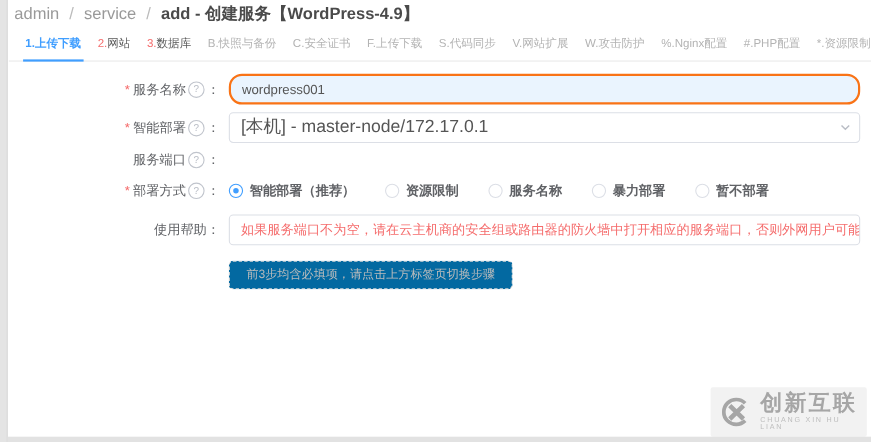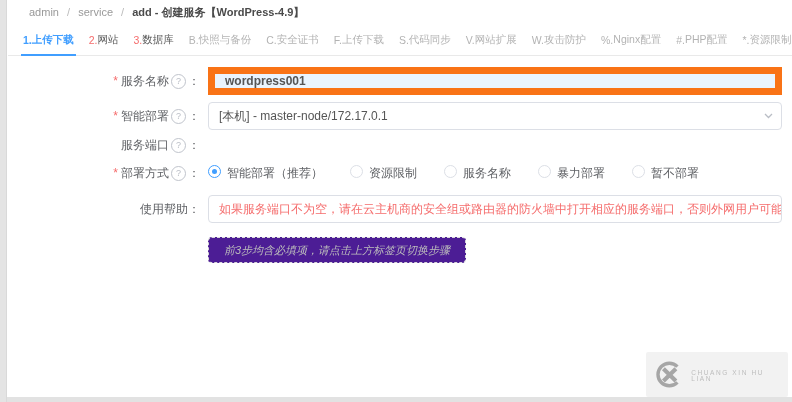--- a/index.html
+++ b/index.html
@@ -7,21 +7,21 @@
     width:792px;height:402px;position:relative;overflow:hidden;
     background:#fff;font-family:"Liberation Sans","DejaVu Sans",sans-serif;
     -webkit-font-smoothing:antialiased;
   }
   
   .left-gutter{position:absolute;left:0;top:0;width:7px;height:402px;background:#e4e4e4;border-right:1px solid #d9d9d9;box-sizing:border-box;}
   
   .bottom-bar{position:absolute;left:7px;right:0;bottom:0;height:5px;background:#e2e2e2;}
 
   .breadcrumb{position:absolute;left:8px;top:0;right:0;height:25px;line-height:25px;
-    padding-left:21px;font-size:11px;color:#999;background:#fff;white-space:nowrap;}
+    padding-left:5px;font-size:15px;color:#999;background:#fff;white-space:nowrap;}
   .breadcrumb .sep{margin:0 5px;color:#bbb;}
   .breadcrumb .current{color:#4a4a4a;font-weight:bold;}
 
   .card{position:absolute;left:8px;top:25px;right:0;bottom:5px;background:#fff;}
 
   .tabbar{display:flex;align-items:stretch;gap:11px;padding-left:13px;height:30px;
     border-bottom:1px solid #e9e9e9;font-size:10.5px;color:#b3b3b3;white-space:nowrap;}
   .tab{position:relative;display:flex;align-items:center;cursor:pointer;padding:0 2px;}
   .tab.active{color:#409eff;font-weight:bold;}
   .tab.active::after{content:"";position:absolute;left:0;right:0;bottom:-1px;height:2px;background:#409eff;}
@@ -30,40 +30,40 @@
 
   .form{padding-top:11px;font-size:12px;color:#606266;}
   .row{display:flex;align-items:center;margin:0 10px 7px 0;}
   .lbl{flex:0 0 200px;width:200px;box-sizing:border-box;padding-right:8px;
     display:flex;justify-content:flex-end;align-items:center;white-space:nowrap;}
   .req{color:#f56c6c;margin-right:3px;font-size:12px;}
   .qicon{display:inline-flex;width:13px;height:13px;border:1px solid #c0c4cc;border-radius:50%;
     color:#b9bdc5;font-size:9px;line-height:1;align-items:center;justify-content:center;margin:0 2px;cursor:pointer;}
   .ctl{flex:1;min-width:0;position:relative;}
   .tinput{display:block;width:100%;height:28px;line-height:26px;box-sizing:border-box;
-    border:7px solid #f97316;border-radius:0;padding:0 10px;font-size:12px;color:#555;
-    background:#fff;font-family:inherit;outline:none;font-weight:bold;}
+    border:2px solid #f97316;border-radius:12px;padding:0 10px;font-size:12px;color:#555;
+    background:#fff;font-family:inherit;outline:none;}
   .tinput.hl{background:#eaf4fe;}
   .selectbox{height:28px;line-height:26px;box-sizing:border-box;border:1px solid #dcdfe6;border-radius:4px;
-    padding:0 24px 0 10px;font-size:12px;color:#555;background:#fff;cursor:pointer;white-space:nowrap;overflow:hidden;}
+    padding:0 24px 0 10px;font-size:16px;color:#555;background:#fff;cursor:pointer;white-space:nowrap;overflow:hidden;}
   .chev{position:absolute;right:9px;top:50%;margin-top:-3px;width:9px;height:6px;}
 
   .radios{display:flex;align-items:center;gap:27px;height:20px;}
-  .radio{display:flex;gap:6px;cursor:pointer;color:#606266;}
+  .radio{display:flex;align-items:center;gap:6px;cursor:pointer;color:#606266;font-weight:bold;}
   .rdot{width:13px;height:13px;box-sizing:border-box;border:1px solid #dcdfe6;border-radius:50%;background:#fff;position:relative;}
   .radio.sel .rdot{border-color:#409eff;}
   .radio.sel .rdot::after{content:"";position:absolute;left:3px;top:3px;width:5px;height:5px;border-radius:50%;background:#409eff;}
   .row.radios-row{margin-top:9px;margin-bottom:12px;}
 
   .helpbox{height:28px;line-height:26px;box-sizing:border-box;border:1px solid #dcdfe6;border-radius:4px;
     padding:0 10px;color:#f56c6c;font-size:12px;white-space:nowrap;overflow:hidden;}
   .row.help-row{margin-top:12px;margin-bottom:14px;}
 
   .stepbtn{display:inline-block;padding:0 15px;height:26px;line-height:24px;box-sizing:border-box;
-    border:1px dashed #d9d9d9;border-radius:4px;background:#4c1d95;color:#bcbcbc;font-size:11px;cursor:not-allowed;white-space:nowrap;font-style:italic;}
+    border:1px dashed #d9d9d9;border-radius:4px;background:#0369a1;color:#bcbcbc;font-size:11px;cursor:not-allowed;white-space:nowrap;}
 
   .watermark{position:absolute;right:4px;bottom:5px;width:142px;height:45px;background:#f2f2f2;border-radius:2px;
     display:flex;align-items:center;padding:0 8px;box-sizing:border-box;gap:7px;}
   .wm-text{display:flex;flex-direction:column;line-height:1;}
   .wm-brand{font-size:20px;font-weight:bold;color:#a6a6a6;letter-spacing:2px;}
   .wm-sub{font-size:6.5px;color:#bdbdbd;letter-spacing:1.6px;margin-top:3px;}
 </style>
 </head>
 <body>
 
@@ -218,17 +218,18 @@
 
   </div>
 </div>
 
 <div class="watermark">
   <svg width="33" height="33" viewBox="0 0 40 40">
     <path d="M 31 9.5 A 15 15 0 1 0 31 30.5" fill="none" stroke="#a6a6a6" stroke-width="4.5"></path>
     <path d="M 12.5 12.5 L 29 28.5 M 29 12.5 L 12.5 28.5" fill="none" stroke="#a6a6a6" stroke-width="5.5"></path>
   </svg>
   <div class="wm-text">
+    <span class="wm-brand">创新互联</span>
     <span class="wm-sub">CHUANG XIN HU LIAN</span>
   </div>
 </div>
 
 <div class="bottom-bar"></div>
 
 </body></html>

